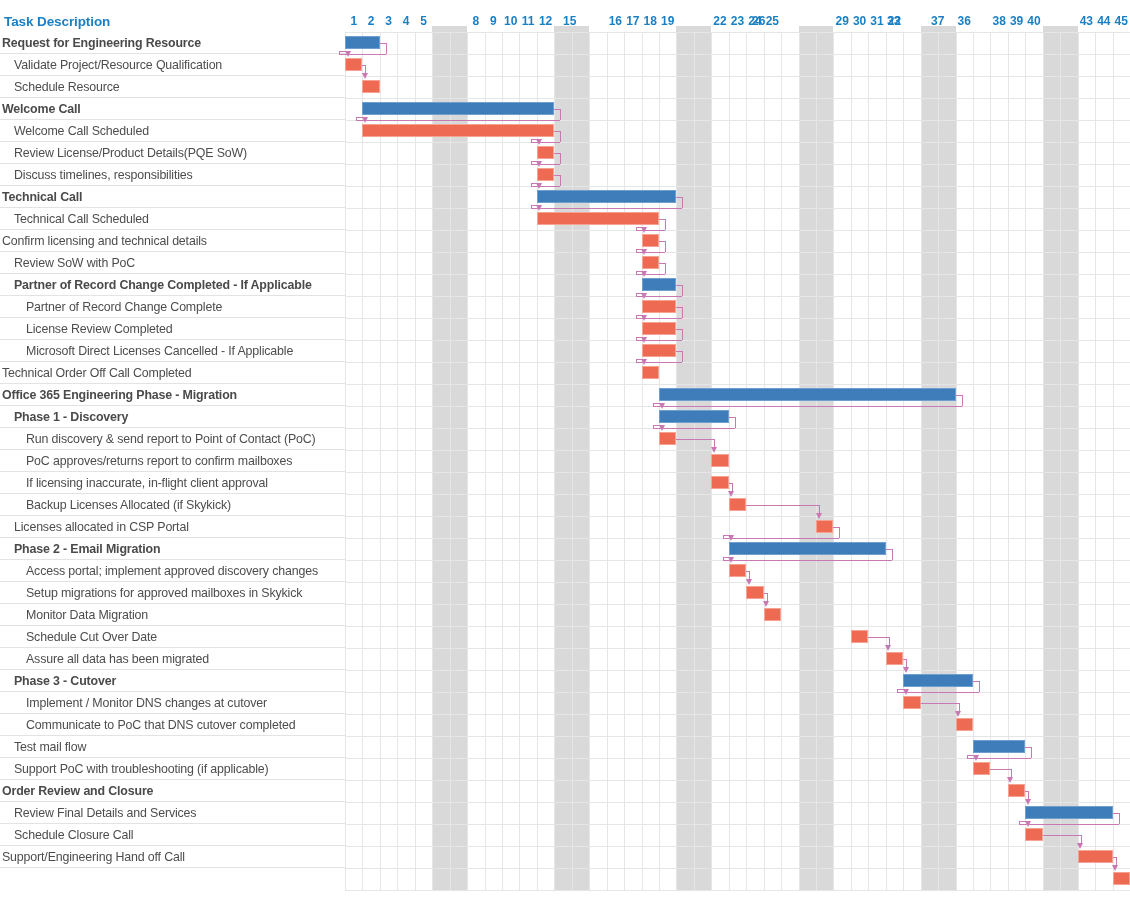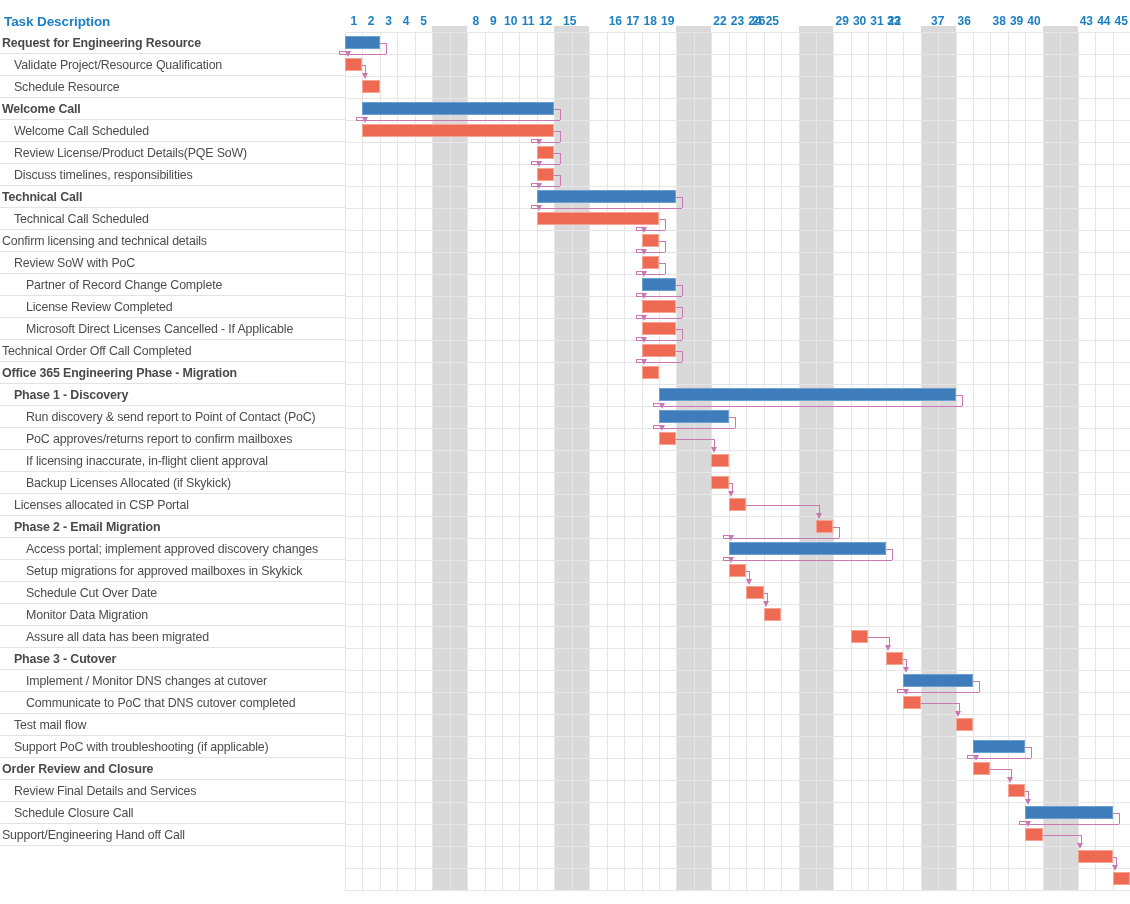--- a/index.html
+++ b/index.html
@@ -208,20 +208,23 @@
       </div>
       <div class="task-row lvl1">
         <span class="task-label">Technical Call Scheduled</span>
       </div>
       <div class="task-row lvl0">
         <span class="task-label">Confirm licensing and technical details</span>
       </div>
       <div class="task-row lvl1">
         <span class="task-label">Review SoW with PoC</span>
       </div>
+      <div class="task-row lvl1 bold">
+        <span class="task-label">Partner of Record Change Completed - If Applicable</span>
+      </div>
       <div class="task-row lvl2">
         <span class="task-label">Partner of Record Change Complete</span>
       </div>
       <div class="task-row lvl2">
         <span class="task-label">License Review Completed</span>
       </div>
       <div class="task-row lvl2">
         <span class="task-label">Microsoft Direct Licenses Cancelled - If Applicable</span>
       </div>
       <div class="task-row lvl0">
@@ -251,24 +254,24 @@
       <div class="task-row lvl1 bold">
         <span class="task-label">Phase 2 - Email Migration</span>
       </div>
       <div class="task-row lvl2">
         <span class="task-label">Access portal; implement approved discovery changes</span>
       </div>
       <div class="task-row lvl2">
         <span class="task-label">Setup migrations for approved mailboxes in Skykick</span>
       </div>
       <div class="task-row lvl2">
+        <span class="task-label">Monitor Data Migration</span>
+      </div>
+      <div class="task-row lvl2">
         <span class="task-label">Schedule Cut Over Date</span>
-      </div>
-      <div class="task-row lvl2">
-        <span class="task-label">Monitor Data Migration</span>
       </div>
       <div class="task-row lvl2">
         <span class="task-label">Assure all data has been migrated</span>
       </div>
       <div class="task-row lvl1 bold">
         <span class="task-label">Phase 3 - Cutover</span>
       </div>
       <div class="task-row lvl2">
         <span class="task-label">Implement / Monitor DNS changes at cutover</span>
       </div>

